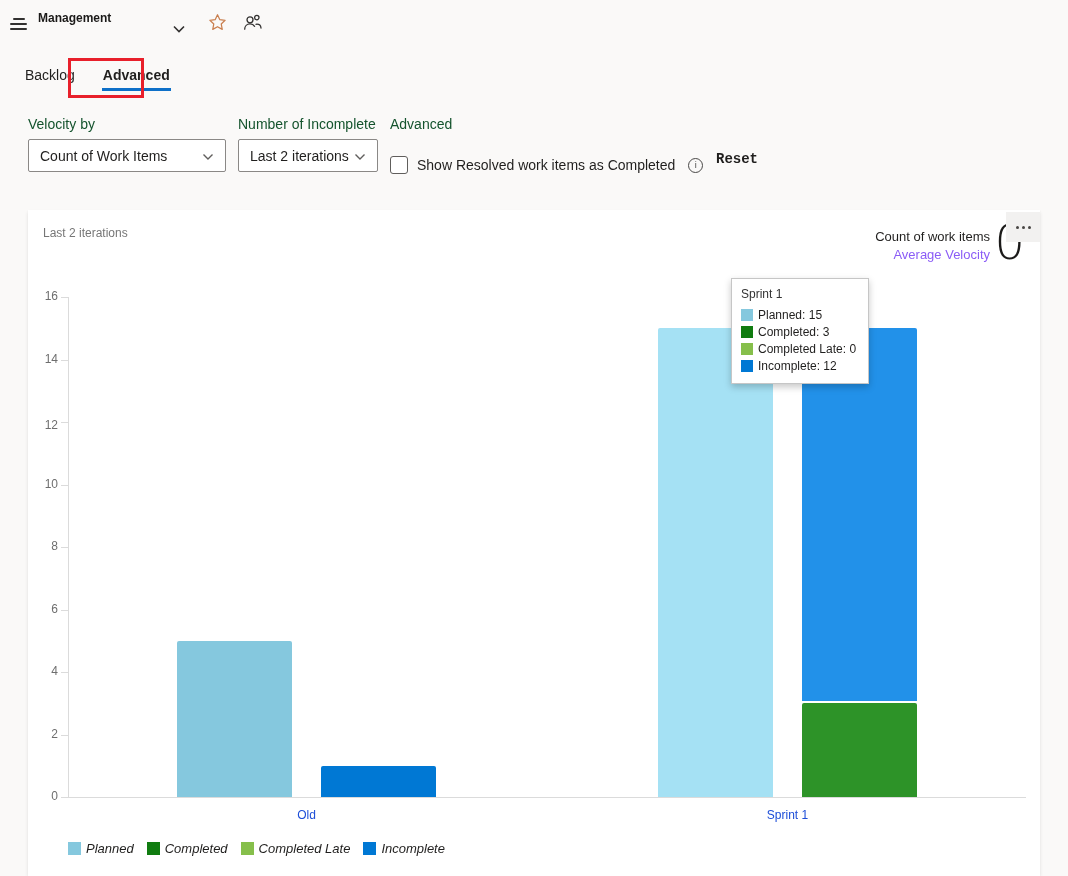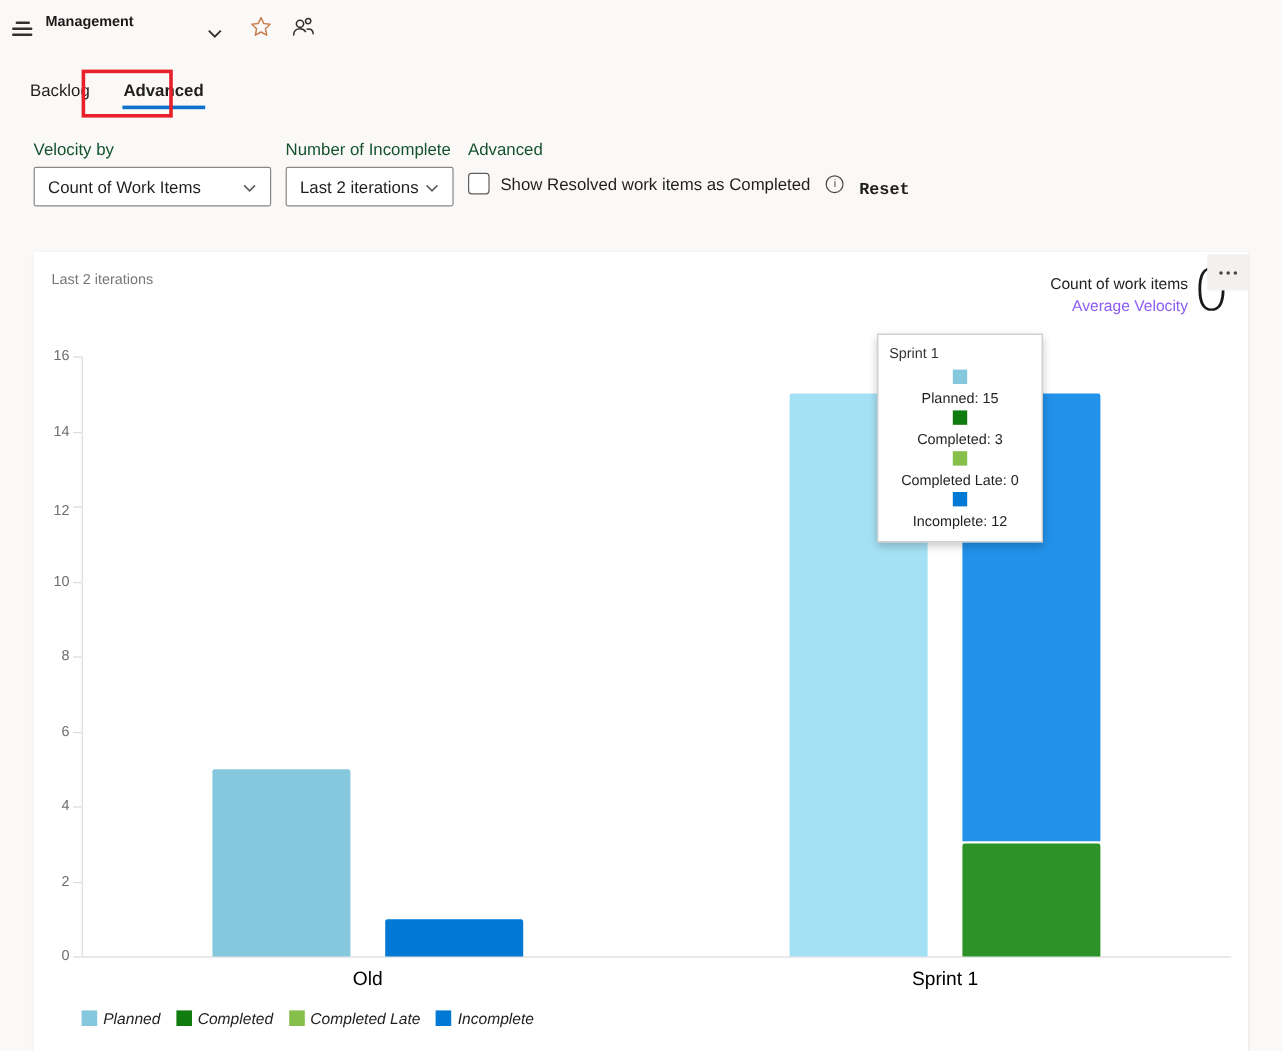--- a/index.html
+++ b/index.html
@@ -28,21 +28,21 @@
   
   .fgroup{position:absolute;}
   .flabel{font-size:14px;color:#14532d;}
   .g-velocity{left:28px;top:116px;}
   .g-iter{left:238px;top:116px;}
   .g-adv{left:390px;top:116px;}
   .select{margin-top:7px;width:198px;height:33px;border:1px solid #8A8886;border-radius:2px;background:#fff;
           display:flex;align-items:center;justify-content:space-between;padding:0 11px;box-sizing:border-box;
           font-size:14px;cursor:pointer;}
   .select.narrow{width:140px;}
-  .adv-row{margin-top:12px;display:flex;align-items:center;gap:9px;}
+  .adv-row{margin-top:24px;display:flex;align-items:center;gap:9px;}
   .checkbox{width:18px;height:18px;border:1px solid #605E5C;border-radius:3px;background:#fff;
             box-sizing:border-box;cursor:pointer;flex:none;}
   .adv-text{font-size:14px;}
   .info-icon{display:inline-block;width:13px;height:13px;border:1px solid #494847;border-radius:50%;
              font-size:9px;line-height:12px;text-align:center;color:#494847;margin-left:4px;vertical-align:1px;}
   .info-icon::after{content:"i";}
   .reset-btn{position:absolute;left:716px;top:151px;font-size:14px;font-weight:700;cursor:pointer;font-family:Liberation Mono, monospace;}
 
   
   .chart-card{position:absolute;left:28px;top:210px;width:1012px;height:666px;background:#fff;
@@ -56,30 +56,30 @@
   .more-btn{position:absolute;right:0;top:2px;width:34px;height:30px;background:#F2F1F0;
             display:flex;align-items:center;justify-content:center;gap:3px;cursor:pointer;z-index:4;}
   .more-btn i{width:3px;height:3px;border-radius:50%;background:#484644;}
 
   .axis-y{position:absolute;left:40px;top:87px;width:1px;height:500px;background:#DBDBDB;}
   .axis-x{position:absolute;left:40px;top:587px;width:958px;height:1px;background:#DBDBDB;}
   .ytick-label{position:absolute;left:0;width:30px;text-align:right;font-size:12px;color:#6E6E6E;}
   .y-tick{position:absolute;left:33px;width:7px;height:1px;background:#DBDBDB;}
   .plot{position:absolute;left:40px;top:87px;width:958px;height:500px;}
   .bar{position:absolute;bottom:0;border-radius:2px 2px 0 0;}
-  .xlabel{position:absolute;top:598px;transform:translateX(-50%);font-size:16px;color:#000000;white-space:nowrap;}
+  .xlabel{position:absolute;top:598px;transform:translateX(-50%);font-size:12px;color:#1d4ed8;white-space:nowrap;}
 
   .legend{position:absolute;left:40px;top:631px;display:flex;align-items:center;gap:13px;}
   .legend-item{display:flex;align-items:center;gap:5px;font-size:13px;color:#201F1E;cursor:pointer;font-style:italic;}
   .legend-swatch{width:13px;height:13px;display:inline-block;flex:none;}
 
   .tooltip{position:absolute;left:703px;top:68px;width:118px;background:#fff;border:1px solid #C6C6C6;
            box-shadow:0 3px 7px rgba(0,0,0,.22);padding:8px 9px 10px;z-index:5;}
   .tooltip-title{font-size:12px;color:#333;margin-bottom:7px;}
-  .t-row{display:flex;align-items:center;gap:5px;margin-top:3px;font-size:12px;flex-direction:column;}
+  .t-row{display:flex;align-items:center;gap:5px;margin-top:3px;font-size:12px;}
   .t-swatch{width:12px;height:12px;flex:none;}
 </style>
 </head>
 <body>
 
 <header>
   <div class="hamburger">
     <i class="l l1"></i>
       <i class="l l2"></i>
       <i class="l l3"></i>

